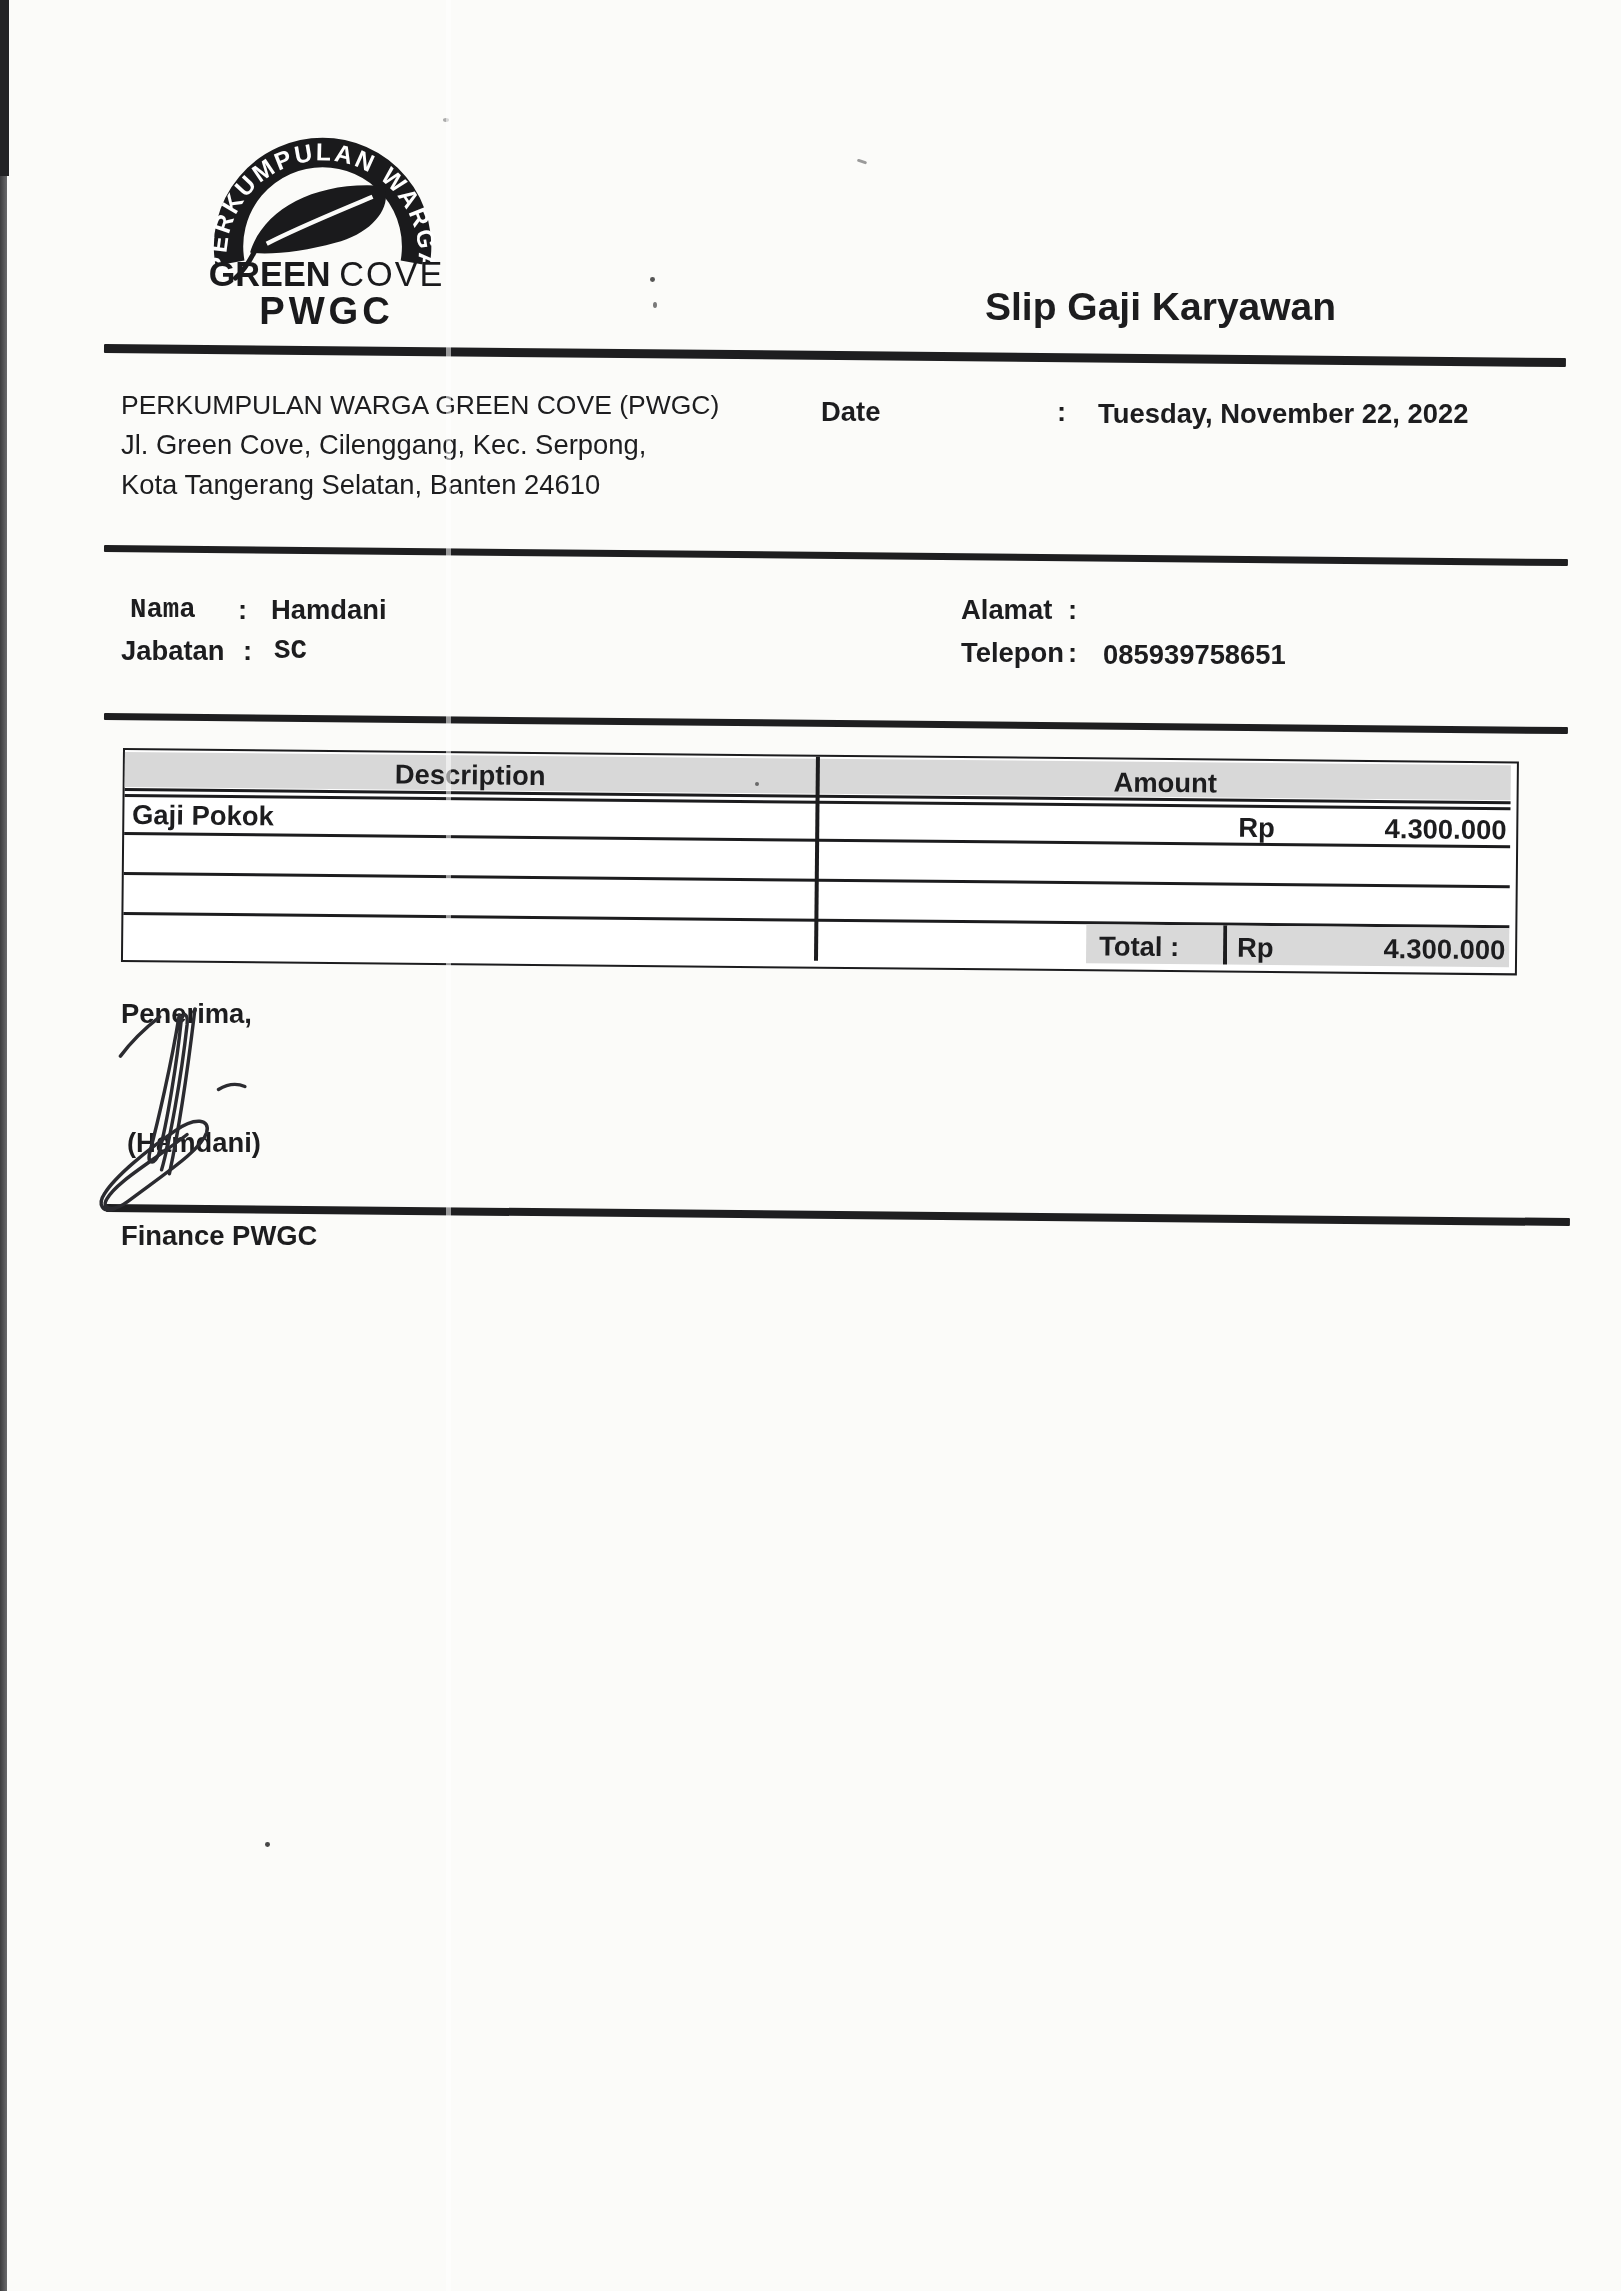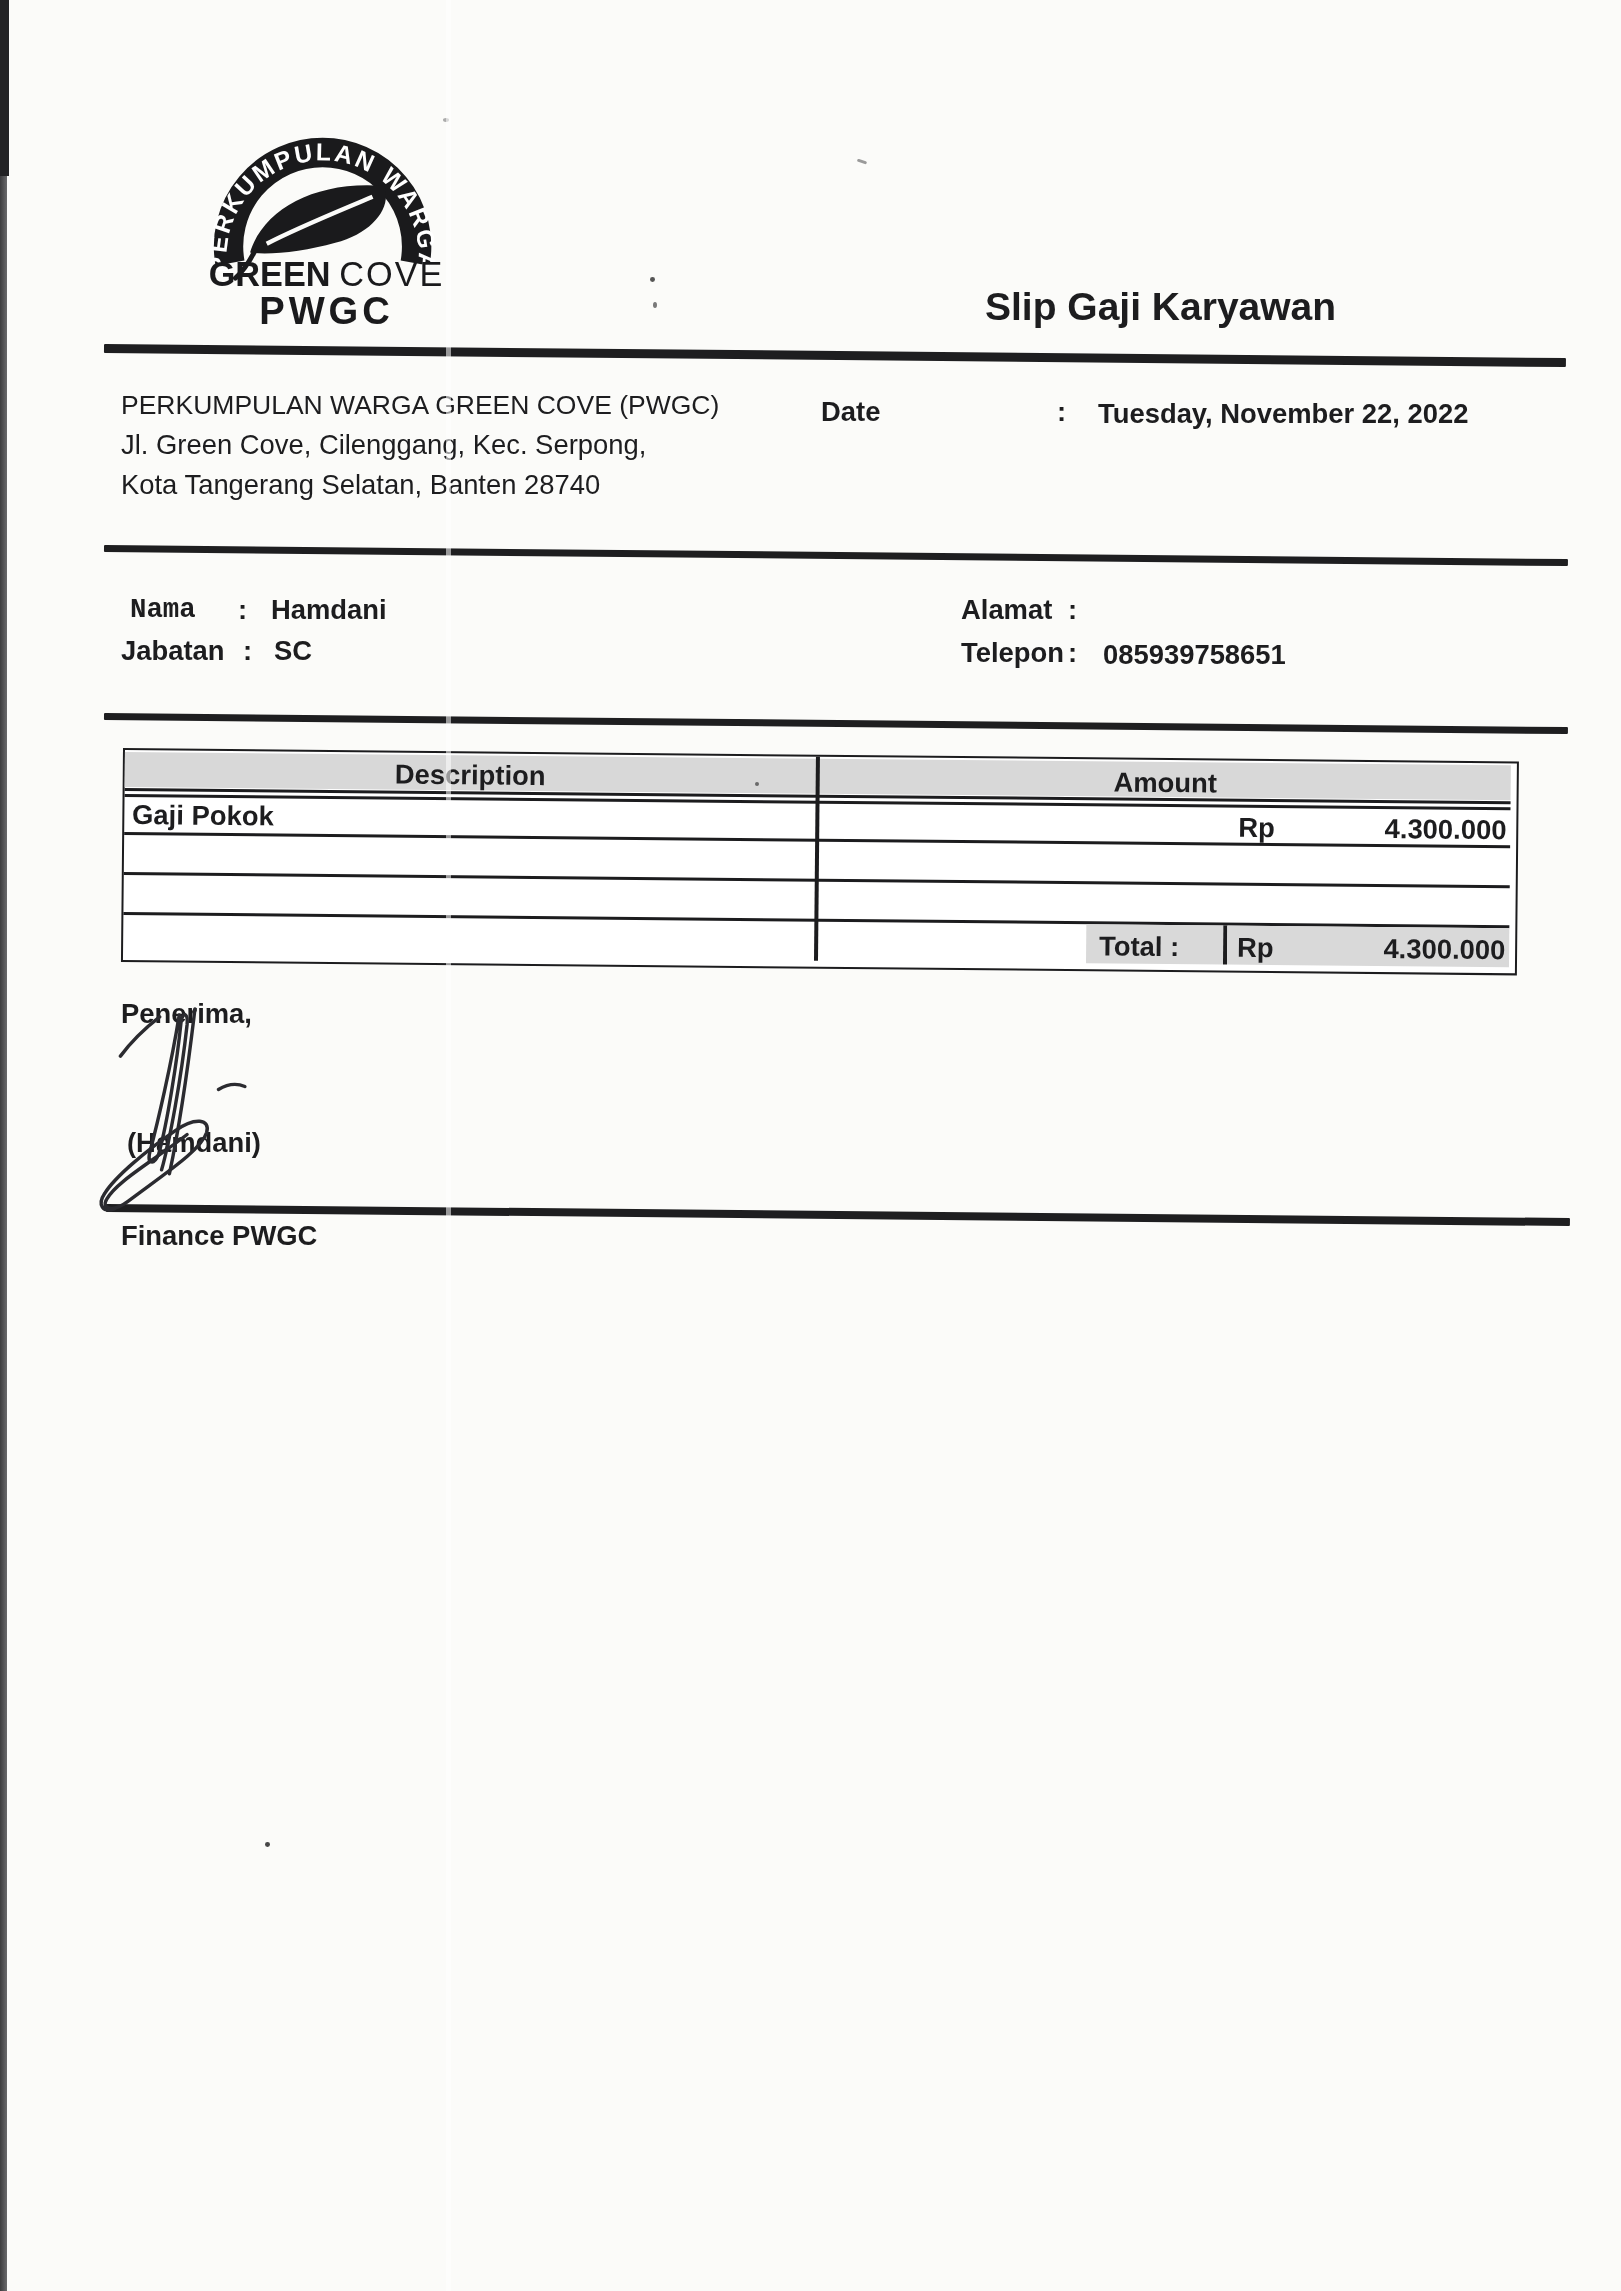--- a/index.html
+++ b/index.html
@@ -68,35 +68,35 @@
   <text x="123" y="162" text-anchor="middle" font-size="35" font-family="Liberation Sans, sans-serif" fill="#1a1a1c"><tspan font-weight="800">GREEN</tspan><tspan dx="9" font-weight="400" letter-spacing="2">COVE</tspan></text>
   <text x="123" y="201" text-anchor="middle" font-size="39" font-weight="800" letter-spacing="4" font-family="Liberation Sans, sans-serif" fill="#1a1a1c">PWGC</text>
 </svg>
 
 <div class="abs doc-title">Slip Gaji Karyawan</div>
 
 <div class="abs rule" style="left:104px;top:344px;width:1462px;height:8.8px;"></div>
 
 <div class="abs company-name">PERKUMPULAN WARGA GREEN COVE (PWGC)</div>
 <div class="abs company-line" style="left:121px;top:429px;">Jl. Green Cove, Cilenggang, Kec. Serpong,</div>
-<div class="abs company-line" style="left:121px;top:469px;">Kota Tangerang Selatan, Banten 28740</div>
+<div class="abs company-line" style="left:121px;top:469px;">Kota Tangerang Selatan, Banten 24610</div>
 
 <div class="abs lbl" style="left:821px;top:396px;font-weight:600;">Date</div>
 <div class="abs lbl" style="left:1057px;top:396px;">:</div>
 <div class="abs val" style="left:1098px;top:398px;">Tuesday, November 22, 2022</div>
 
 <div class="abs rule" style="left:104px;top:545px;width:1464px;height:6.9px;"></div>
 
 <div class="abs lbl" style="left:130px;top:594px;font-family:Liberation Mono, monospace;">Nama</div>
 <div class="abs lbl" style="left:238px;top:594px;">:</div>
 <div class="abs val" style="left:271px;top:594px;">Hamdani</div>
 
 <div class="abs lbl" style="left:121px;top:635px;">Jabatan</div>
 <div class="abs lbl" style="left:243px;top:635px;">:</div>
-<div class="abs val" style="left:274px;top:635px;">SC</div>
+<div class="abs val" style="left:274px;top:635px;font-family:Liberation Mono, monospace;">SC</div>
 
 <div class="abs lbl" style="left:961px;top:594px;">Alamat</div>
 <div class="abs lbl" style="left:1068px;top:594px;">:</div>
 <div class="abs val" style="left:1103px;top:594px;"></div>
 
 <div class="abs lbl" style="left:961px;top:637px;">Telepon</div>
 <div class="abs lbl" style="left:1068px;top:637px;">:</div>
 <div class="abs val" style="left:1103px;top:639px;">085939758651</div>
 
 <div class="abs rule" style="left:104px;top:713px;width:1464px;height:6.9px;"></div>

